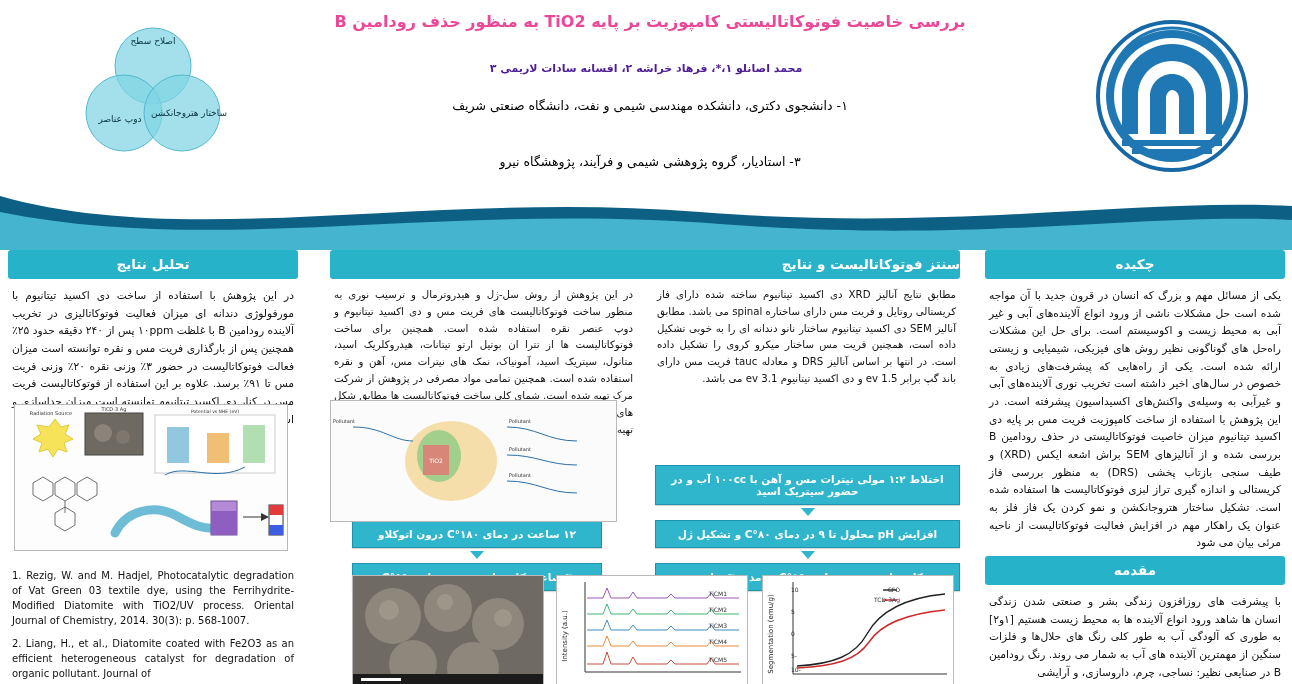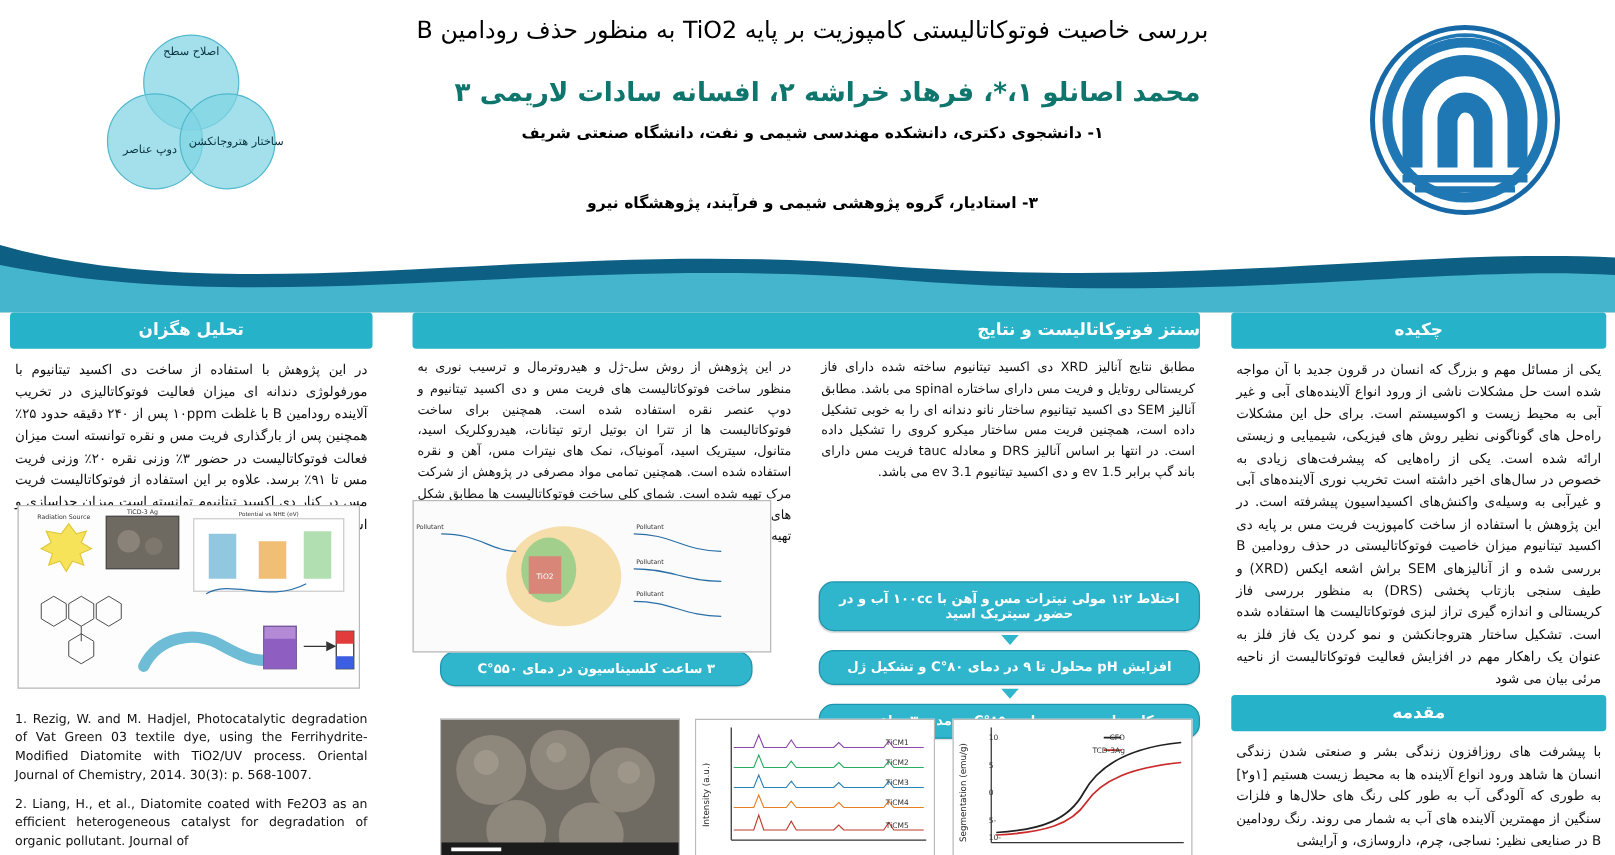--- a/index.html
+++ b/index.html
@@ -13,30 +13,30 @@
   .poster{position:absolute;inset:0;}
 
   
   .header{
     position:absolute;left:0;top:0;width:1292px;height:196px;
     background:#ffffff;
   }
   .header-title{
     position:absolute;left:300px;top:12px;width:700px;
     text-align:center;
-    font-size:19px;font-weight:normal;color:#000000;direction:rtl;
+    font-size:16px;font-weight:bold;color:#ec4899;direction:rtl;
     line-height:1.3;
   }
   .header-authors{
-    position:absolute;left:312px;top:62px;width:700px;
-    text-align:center;font-size:21px;font-weight:bold;color:#0f766e;direction:rtl;
+    position:absolute;left:296px;top:62px;width:700px;
+    text-align:center;font-size:11px;font-weight:bold;color:#4c1d95;direction:rtl;
   }
   .aff{
     position:absolute;left:300px;width:700px;text-align:center;
-    font-size:12.5px;font-weight:bold;color:#000;direction:rtl;
+    font-size:12.5px;font-weight:normal;color:#000;direction:rtl;
   }
   .aff1{top:98px;}
   .aff2{top:126px;}
   .aff3{top:154px;text-align:center;}
 
   
   .venn{position:absolute;left:58px;top:18px;width:190px;height:150px;}
   .venn circle{fill:#7fd4e3;fill-opacity:.72;stroke:#52b9cd;stroke-width:1;}
   .venn text{font-size:9px;fill:#07313c;font-family:"DejaVu Sans",sans-serif;}
 
@@ -66,21 +66,21 @@
   .body-text.small{font-size:10.2px;}
 
   .refs{font-size:10px;line-height:1.5;color:#111;direction:ltr;text-align:justify;padding:8px 4px 0 4px;}
   .refs p{margin:0 0 8px 0;}
 
   
   .flow{position:absolute;}
   .flowbox{
     background:#2fb6cc;color:#fff;border:1px solid #1d94ab;
     font-size:10.5px;font-weight:bold;text-align:center;direction:rtl;
-    padding:7px 6px;margin-bottom:14px;border-radius:12px;
+    padding:7px 6px;margin-bottom:14px;border-radius:0;
     box-shadow:0 1px 1px rgba(0,0,0,.15);
   }
   .flowbox.green{background:#2fb6cc;}
   .arrow{
     width:0;height:0;border-left:7px solid transparent;border-right:7px solid transparent;
     border-top:8px solid #2fb6cc;margin:-11px auto 4px auto;
   }
 
   
   .fig{position:absolute;border:1px solid #b9b9b9;background:#f4f4f4;overflow:hidden;}
@@ -135,21 +135,21 @@
       </g>
     </svg>
   </div>
 
   <svg class="band" viewBox="0 0 1292 60" preserveAspectRatio="none">
     <path d="M0,6 C190,60 430,0 700,22 C950,42 1130,8 1292,16 L1292,60 L0,60 Z" fill="#0e5f84"></path>
     <path d="M0,22 C220,66 440,12 720,34 C980,54 1140,22 1292,30 L1292,60 L0,60 Z" fill="#4fc3d9" opacity="0.85"></path>
   </svg>
 
   <div class="col col-left">
-    <div class="sec-title">تحلیل هگزان</div>
+    <div class="sec-title">تحلیل نتایج</div>
     <div class="body-text">در این پژوهش با استفاده از ساخت دی اکسید تیتانیوم با مورفولوژی دندانه ای میزان فعالیت فوتوکاتالیزی در تخریب آلاینده رودامین B با غلظت ۱۰ppm پس از ۲۴۰ دقیقه حدود ۲۵٪ همچنین پس از بارگذاری فریت مس و نقره توانسته است میزان فعالت فوتوکاتالیست در حضور ۳٪ وزنی نقره ۲۰٪ وزنی فریت مس تا ۹۱٪ برسد. علاوه بر این استفاده از فوتوکاتالیست فریت مس در کنار دی اکسید تیتانیوم توانسته است میزان جداسازی و استفاده مجدد فوتوکاتالیست را افزایش دهد</div>
   </div>
 
   <div class="fig" id="fig-left">
     <svg viewBox="0 0 272 145" width="272" height="145">
       <rect width="272" height="145" fill="#fdfdfd"></rect>
 
       <g>
         <polygon points="34,22 40,14 46,22 54,20 50,29 58,34 49,38 52,47 43,44 38,52 33,44 24,47 27,38 18,34 26,29 22,20" fill="#f7e35a" stroke="#e0c93c"></polygon>
         <text x="36" y="10" font-size="5" text-anchor="middle" fill="#333">Radiation Source</text>
@@ -209,20 +209,21 @@
     <div class="flowbox">اختلاط ۱:۲ مولی نیترات مس و آهن با ۱۰۰cc آب و در حضور سیتریک اسید</div>
     <div class="arrow"></div>
     <div class="flowbox">افزایش pH محلول تا ۹ در دمای ۸۰°C و تشکیل ژل</div>
     <div class="arrow"></div>
     <div class="flowbox">کلسیناسیون در دمای ۸۵۰°C به مدت ۳ ساعت</div>
   </div>
 
   <div class="flow" style="left:352px;top:465px;width:250px;">
     <div class="flowbox green">اختلاط 10cc (TBOT) با محلول نرمال هگزان و هیدروکلریک اسید</div>
     <div class="arrow"></div>
+    <div class="flowbox green">۱۲ ساعت در دمای ۱۸۰°C درون اتوکلاو</div>
     <div class="arrow"></div>
     <div class="flowbox green">۳ ساعت کلسیناسیون در دمای ۵۵۰°C</div>
   </div>
 
   <div class="fig" id="fig-sem">
     <svg viewBox="0 0 190 109" width="190" height="109">
       <rect width="190" height="109" fill="#6f6b63"></rect>
       <g fill="#8d877c">
         <circle cx="40" cy="40" r="28"></circle>
         <circle cx="95" cy="32" r="24"></circle>

